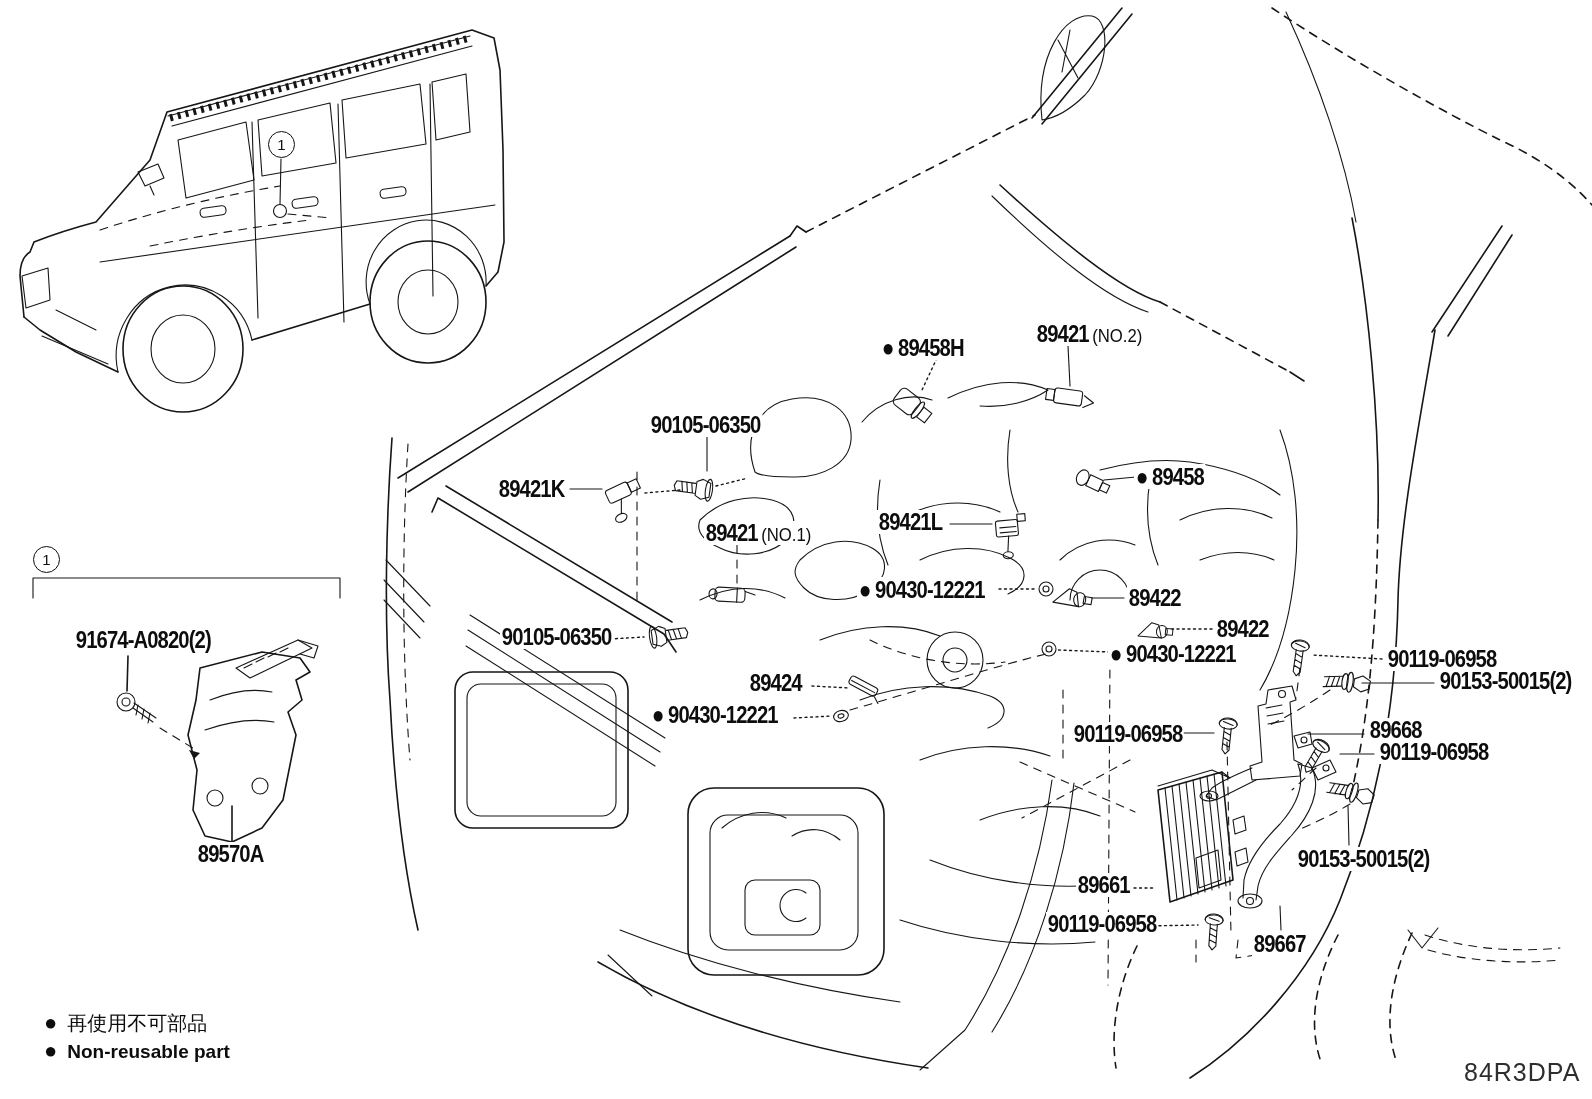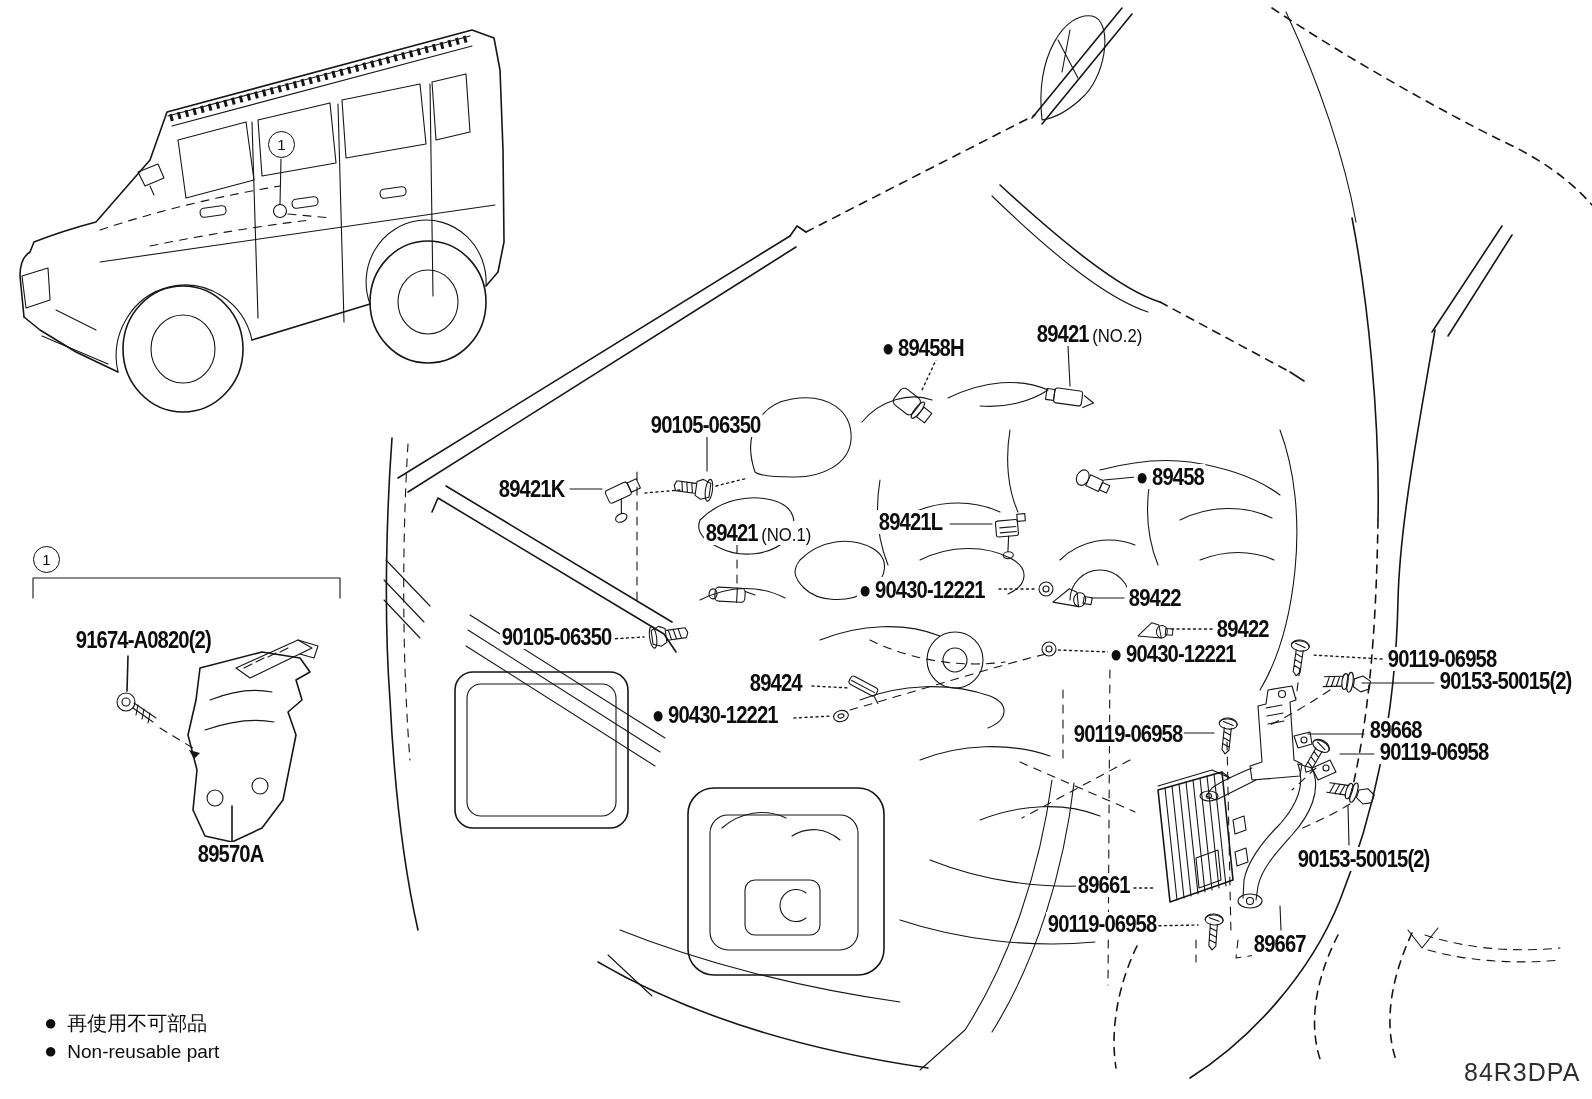--- a/index.html
+++ b/index.html
@@ -9,21 +9,21 @@
   .plabel{position:absolute;white-space:nowrap;font-weight:bold;font-size:23px;letter-spacing:-1px;
           transform:scaleX(0.88);transform-origin:left top;line-height:1.05;color:#0d0d0d;
           background:#fff;padding:0 2px;}
   .plabel .bull{font-size:24px;margin-right:4px;letter-spacing:0;}
   .plabel .qual{font-weight:normal;font-size:19px;letter-spacing:0;margin-left:4px;}
   .callout{position:absolute;width:27px;height:27px;border:1.8px solid #0d0d0d;border-radius:50%;
            display:flex;align-items:center;justify-content:center;font-size:15px;font-weight:normal;
            background:#fff;box-sizing:border-box;}
   .legend-row{position:absolute;white-space:nowrap;font-size:20px;color:#0d0d0d;}
   .legend-row .bull{font-size:22px;margin-right:10px;}
-  #legend-en{font-size:19px;}
+  #legend-en{font-size:19px;font-weight:bold;}
   #diagram-code{position:absolute;font-size:25px;letter-spacing:1px;color:#2e2e2e;font-weight:normal;}
 </style>
 </head>
 <body>
 
 <div id="canvas">
 
 <svg id="art" width="1592" height="1099" viewBox="0 0 1592 1099" xmlns="http://www.w3.org/2000/svg">
   <style>
     .ln{fill:none;stroke:#161616;stroke-width:1.6;stroke-linecap:round;stroke-linejoin:round;}

